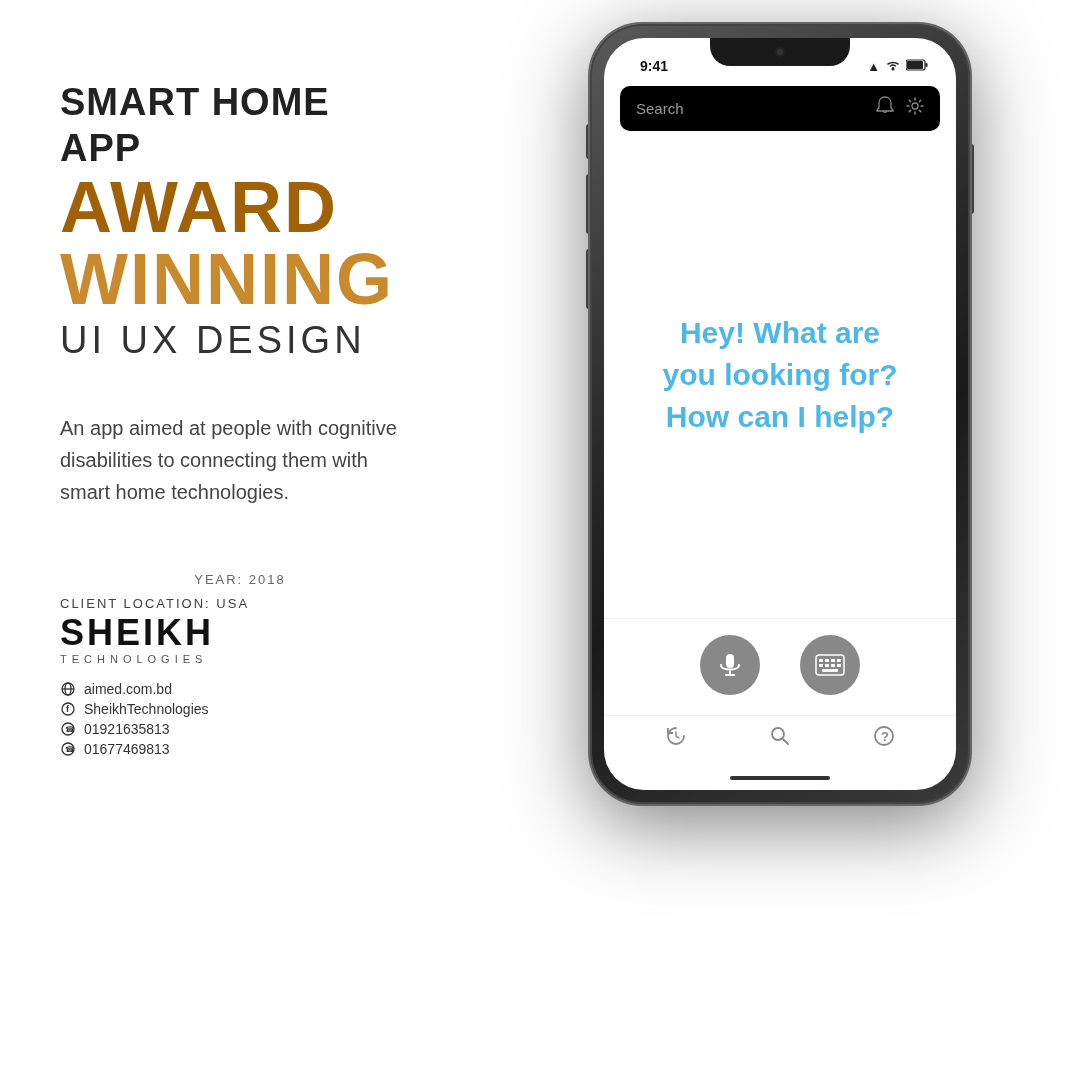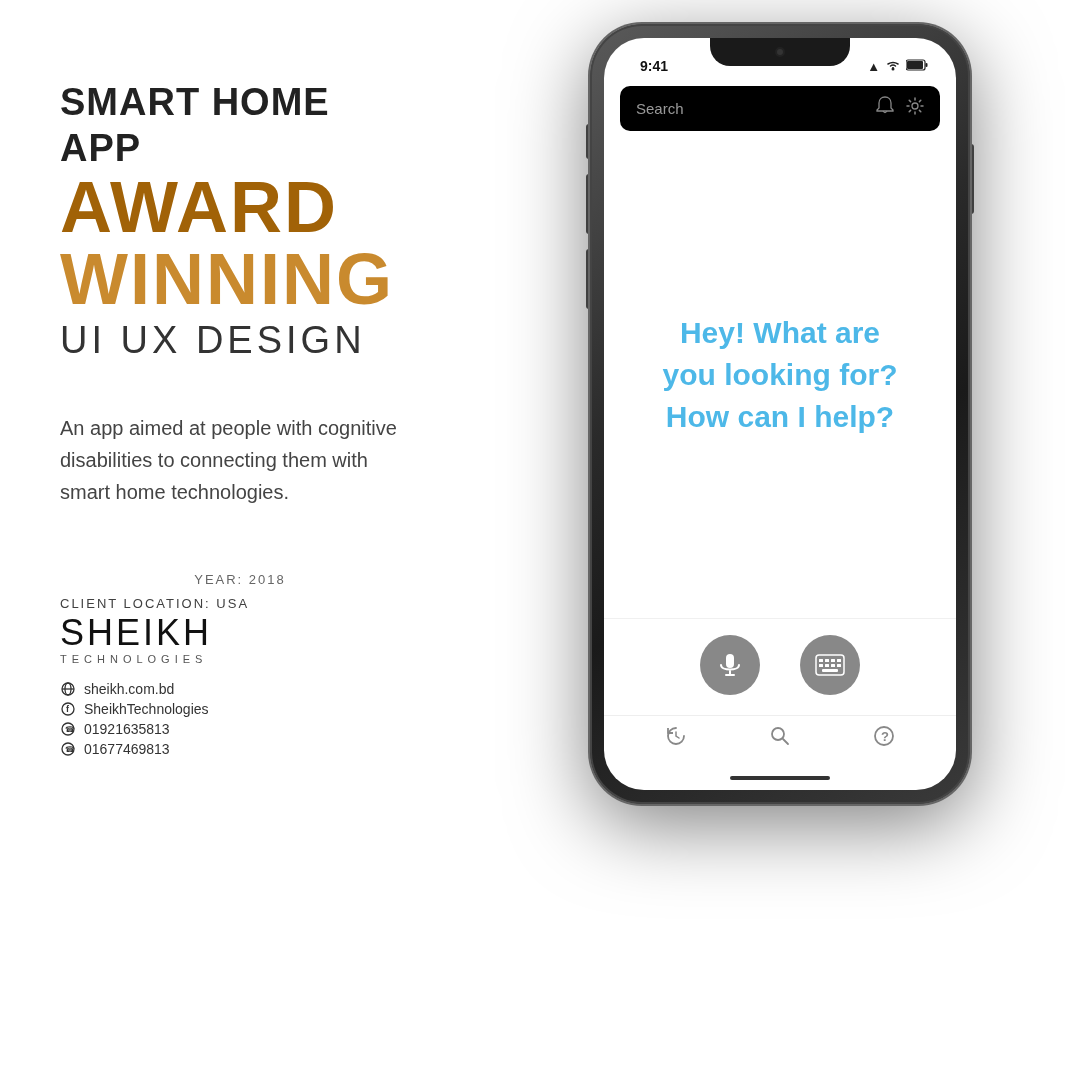--- a/index.html
+++ b/index.html
@@ -105,21 +105,21 @@
     }
 
     .brand-logo {
       display: flex;
       flex-direction: column;
       margin-bottom: 16px;
     }
 
     .brand-name {
       font-size: 36px;
-      font-weight: 400;
+      font-weight: 700;
       color: #111111;
       letter-spacing: 3px;
       text-transform: uppercase;
       line-height: 1.0;
     }
 
     .brand-subtitle {
       font-size: 11px;
       color: #555555;
       letter-spacing: 5px;
@@ -413,21 +413,21 @@
       </div>
       <div class="contact-list">
         <div class="contact-item">
           <span class="contact-icon">
             <svg width="14" height="14" viewBox="0 0 14 14" fill="none">
               <circle cx="7" cy="7" r="6" stroke="#333" stroke-width="1.3"></circle>
               <ellipse cx="7" cy="7" rx="3" ry="6" stroke="#333" stroke-width="1.3"></ellipse>
               <line x1="1" y1="7" x2="13" y2="7" stroke="#333" stroke-width="1.3"></line>
             </svg>
           </span>
-          <span>sheikh.com.bd</span>
+          <span>aimed.com.bd</span>
         </div>
         <div class="contact-item">
           <span class="contact-icon">
             <svg width="14" height="14" viewBox="0 0 14 14" fill="#333">
               <circle cx="7" cy="7" r="6" fill="none" stroke="#333" stroke-width="1.3"></circle>
               <text x="5" y="10" font-size="9" font-weight="bold" fill="#333">f</text>
             </svg>
           </span>
           <span>SheikhTechnologies</span>
         </div>

